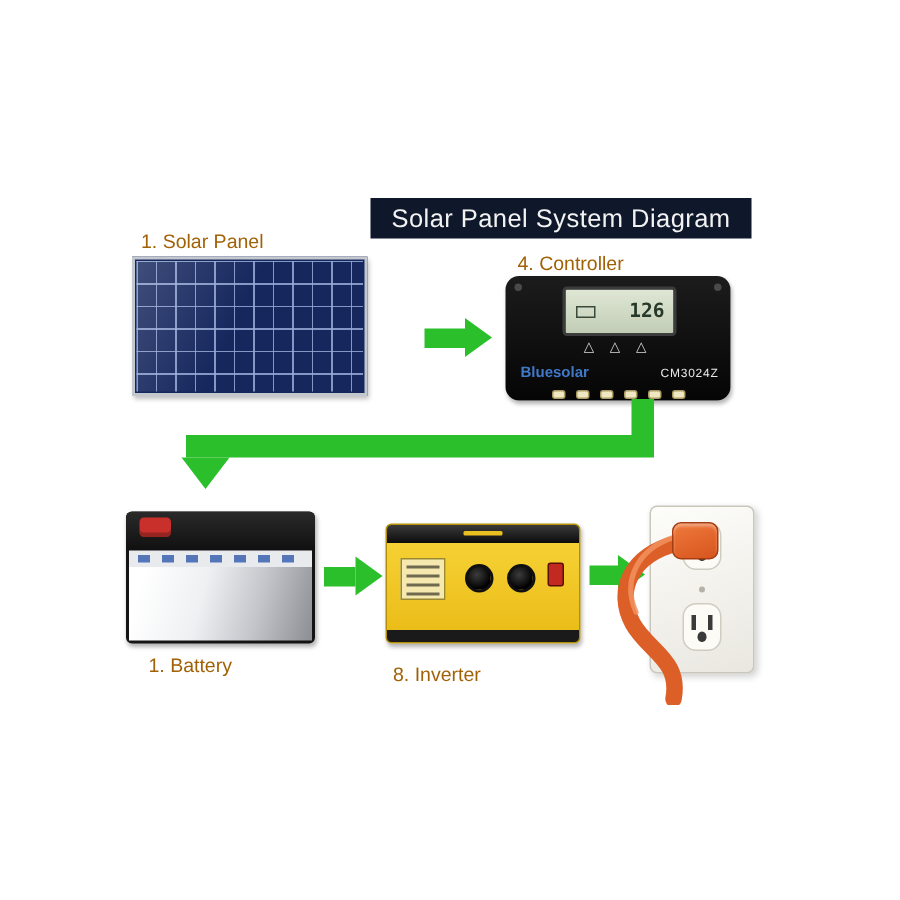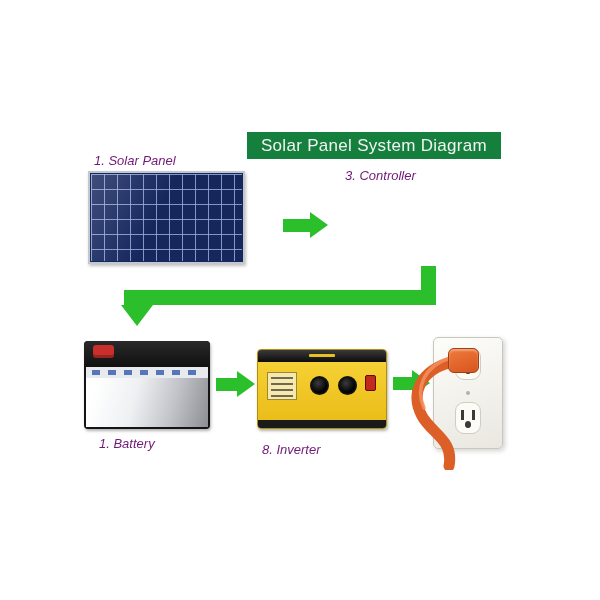--- a/index.html
+++ b/index.html
@@ -2,26 +2,26 @@
 <html><head>
 <meta charset="utf-8">
 <style>
   html,body{margin:0;padding:0;background:#fff;}
   body{font-family:"Liberation Sans", sans-serif;}
   .canvas{position:relative;width:600px;height:600px;background:#ffffff;overflow:hidden;}
 
   
   .title-bar{
     position:absolute;left:247px;top:132px;width:254px;height:27px;
-    background:#15803d;color:#f2f2f2;font-size:17px;line-height:27px;
+    background:#0f172a;color:#f2f2f2;font-size:17px;line-height:27px;
     text-align:center;letter-spacing:.3px;
   }
 
   
-  .step-label{position:absolute;font-size:13px;color:#701a75;font-style:italic;}
+  .step-label{position:absolute;font-size:13px;color:#a16207;}
   .label-1{left:94px;top:153px;}
   .label-2{left:345px;top:168px;}
   .label-3{left:99px;top:436px;}
   .label-4{left:262px;top:442px;}
 
   
   .solar-panel{
     position:absolute;left:88px;top:171px;width:157px;height:93px;
     background:#16275e;border:2px solid #c3c7ce;box-sizing:border-box;
     box-shadow:1px 2px 3px rgba(0,0,0,.25);
@@ -162,31 +162,52 @@
   }
 </style>
 </head>
 <body>
 
 <div class="canvas">
 
   <div class="title-bar">Solar Panel System Diagram</div>
 
   <div class="step-label label-1">1. Solar Panel</div>
-  <div class="step-label label-2">3. Controller</div>
+  <div class="step-label label-2">4. Controller</div>
   <div class="step-label label-3">1. Battery</div>
   <div class="step-label label-4">8. Inverter</div>
 
   <div class="solar-panel">
     <div class="solar-grid"></div>
   </div>
 
   <div class="arrow-bar a1-bar"></div>
   <div class="arrow-head-right a1-head"></div>
 
+  <div class="controller">
+    <div class="screw left"></div>
+    <div class="screw right"></div>
+    <div class="lcd">
+      <span class="batt-glyph"></span>
+      <span class="lcd-value">126</span>
+    </div>
+    <div class="warn-row">△ △ △</div>
+    <div class="brand-row">
+      <span class="brand">Bluesolar</span>
+      <span class="model">CM3024Z</span>
+    </div>
+    <div class="terminals">
+      <span></span>
+        <span></span>
+        <span></span>
+        <span></span>
+        <span></span>
+        <span></span>
+    </div>
+  </div>
 
   <div class="arrow-bar L-vstub"></div>
   <div class="arrow-bar L-hbar"></div>
   <div class="arrow-head-down L-head"></div>
 
   <div class="battery">
     <div class="top"></div>
     <div class="terminal-red"></div>
     <div class="label-strip">
       <div class="marks"></div>

